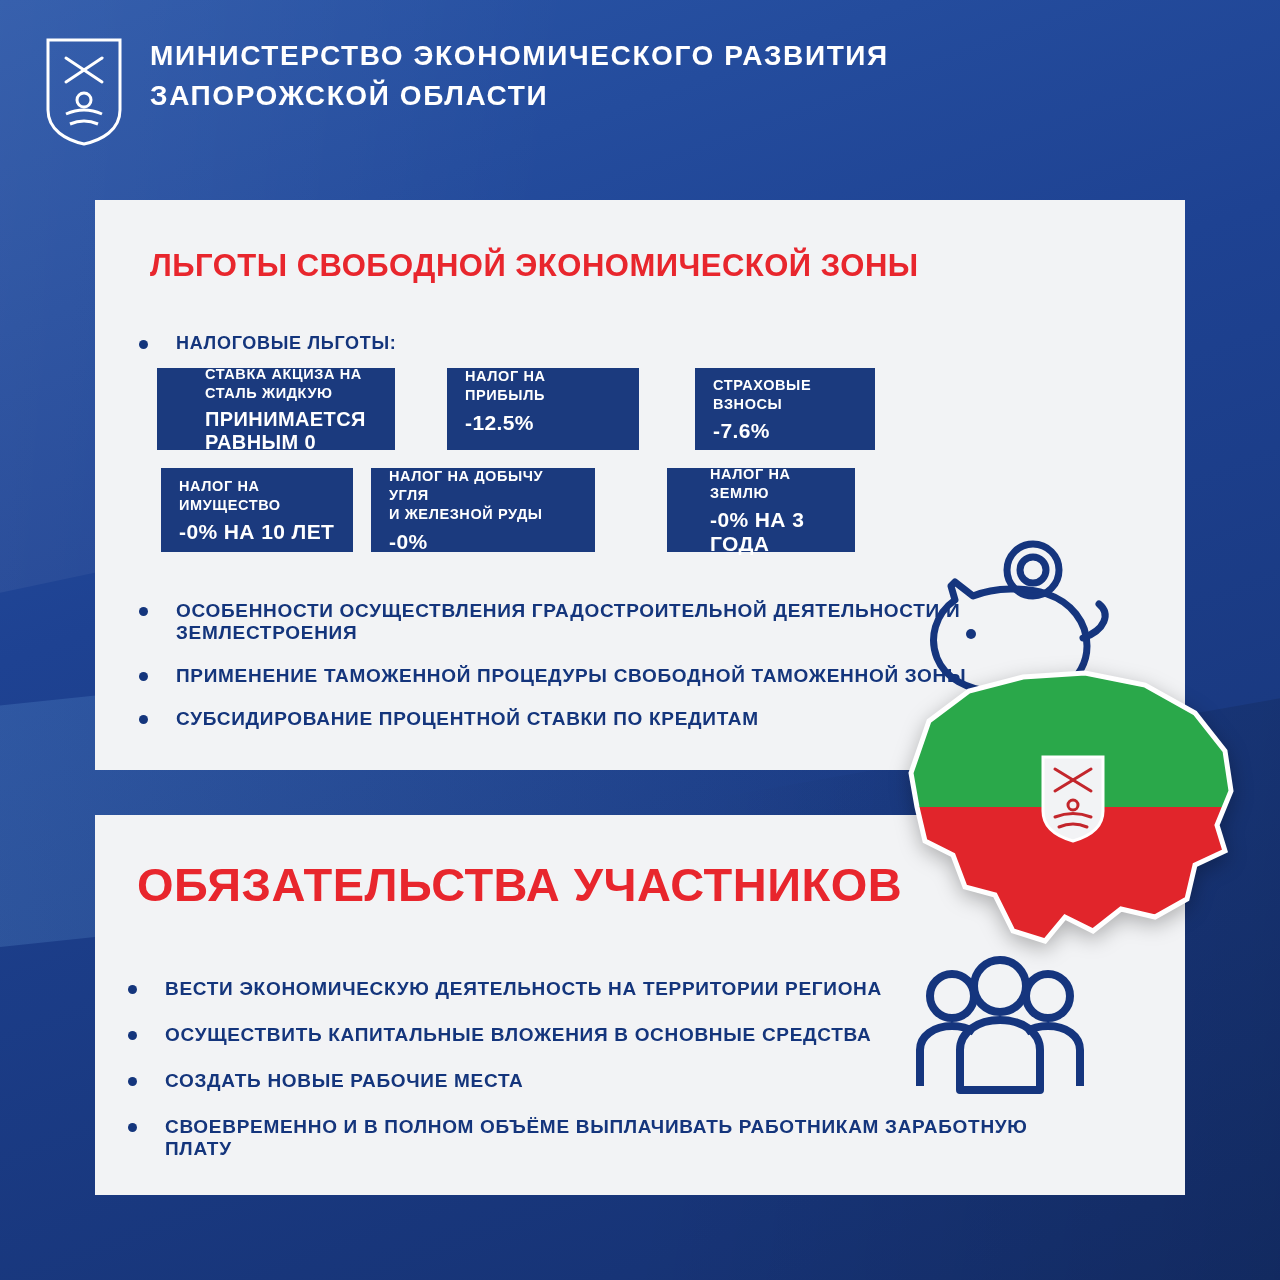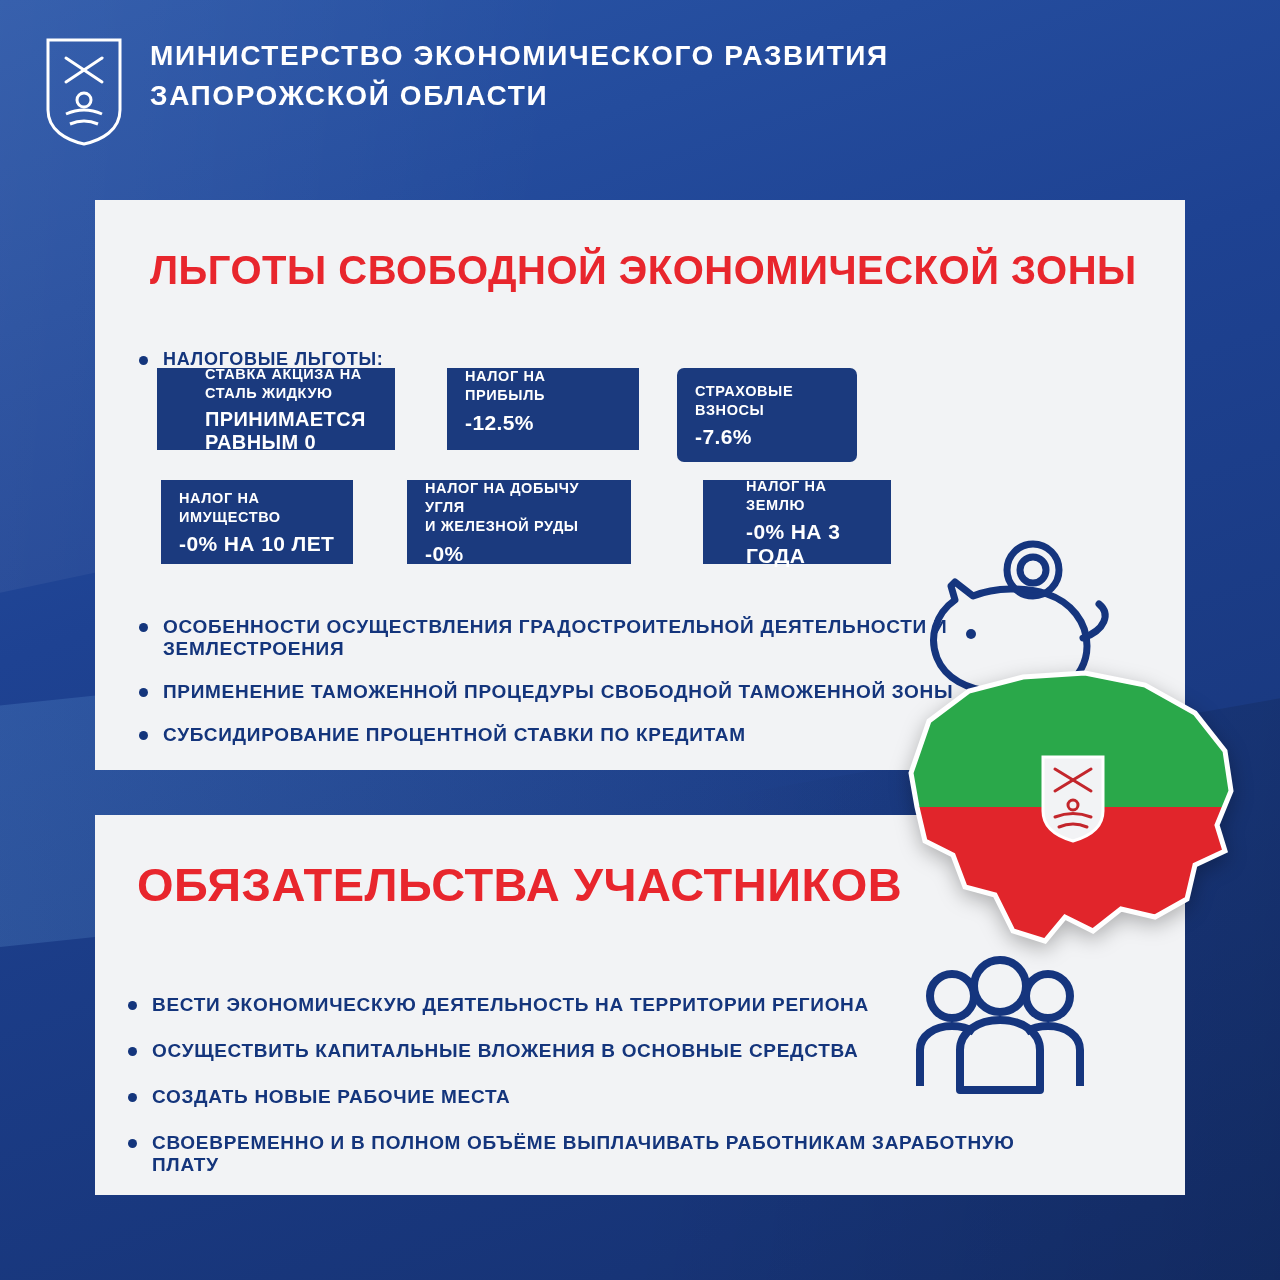--- a/index.html
+++ b/index.html
@@ -84,40 +84,39 @@
   .card-title {
     color: #e8262d;
     font-weight: 700;
     text-transform: uppercase;
     letter-spacing: 0.5px;
   }
   .card-benefits .card-title {
     position: absolute;
     top: 48px;
     left: 55px;
-    font-size: 40px;
+    font-size: 31px;
   }
   .card-duties .card-title {
     position: absolute;
     top: 42px;
     left: 42px;
     font-size: 47px;
   }
 
   
   .bullet-row {
     display: flex;
     align-items: flex-start;
-    gap: 15px;
+    gap: 28px;
     color: #14357c;
     font-size: 19px;
     font-weight: 700;
     letter-spacing: 0.7px;
     text-transform: uppercase;
-    margin-top: 16px;
   }
   .bullet-dot {
     width: 9px;
     height: 9px;
     border-radius: 50%;
     background: #14357c;
     flex: 0 0 auto;
     margin-top: 7px;
   }
 
@@ -159,24 +158,24 @@
     font-size: 21px;
     font-weight: 700;
     letter-spacing: 0.4px;
     margin-top: 6px;
     text-transform: uppercase;
   }
   .tile-value.small { font-size: 20px; }
 
   .t-acciz { width: 238px; height: 82px; margin-left: 0; padding-left: 48px; }
   .t-profit { width: 192px; height: 82px; margin-left: 52px; justify-content: flex-end; }
-  .t-insurance { width: 180px; height: 94px; margin-left: 38px; border-radius: 7px; }
+  .t-insurance { width: 180px; height: 82px; margin-left: 56px; }
 
   .t-property { width: 192px; height: 84px; margin-left: 4px; }
-  .t-coal { width: 224px; height: 84px; margin-left: 54px; }
+  .t-coal { width: 224px; height: 84px; margin-left: 18px; }
   .t-land { width: 188px; height: 84px; margin-left: 72px; padding-left: 43px; }
 
   .benefit-list {
     position: absolute;
     top: 400px;
     left: 44px;
     width: 960px;
   }
   .benefit-list .bullet-row { margin-bottom: 21px; }
 

